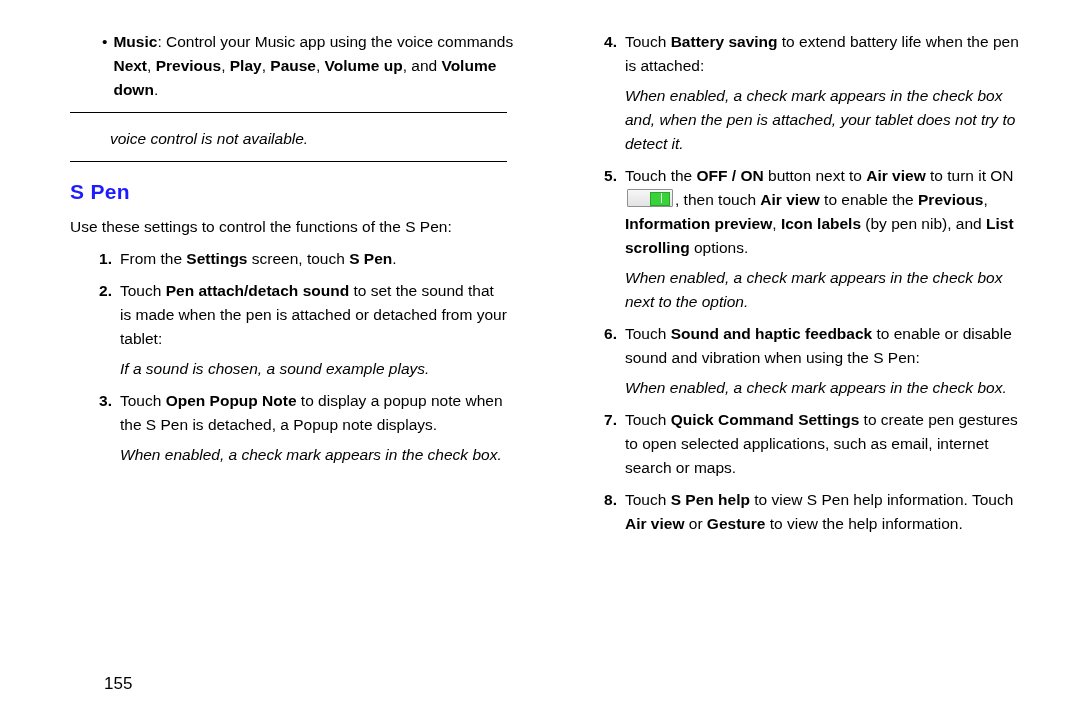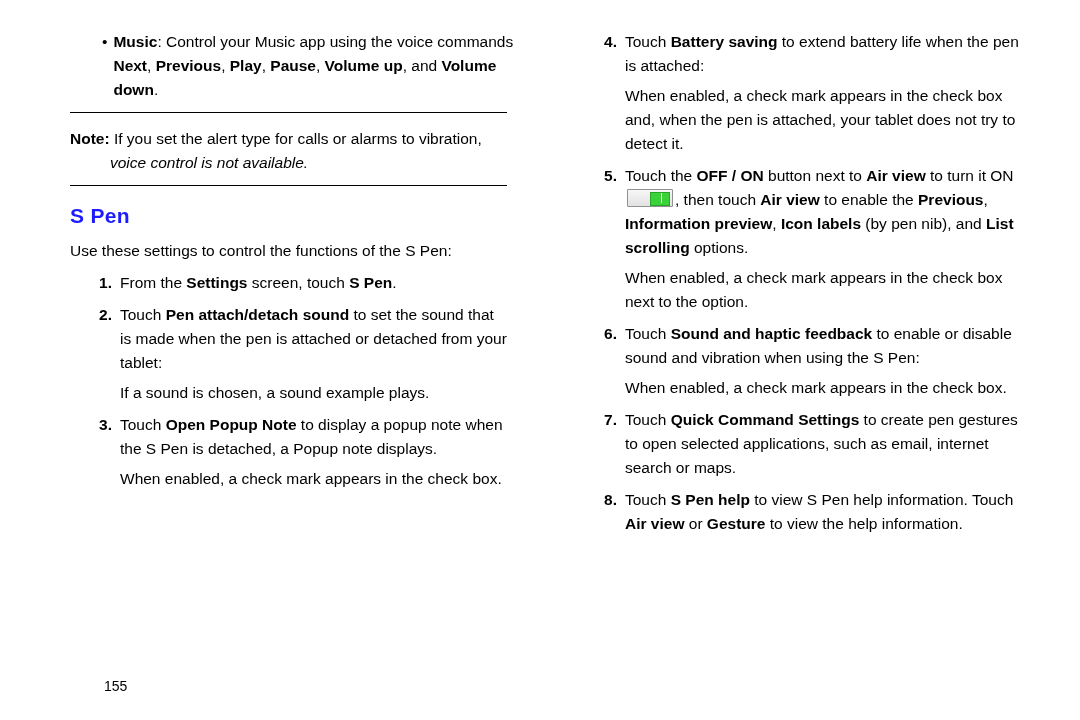--- a/index.html
+++ b/index.html
@@ -74,27 +74,28 @@
     width: 18px;
     text-align: right;
     flex: 0 0 auto;
   }
   .ol-body { flex: 1 1 auto; }
   .ol-body p {
     margin: 0 16px 6px 0;
   }
   .ol-body p.sub {
     margin-top: 0;
+    font-style: italic;
   }
   b { font-weight: bold; }
   .page-num {
     position: absolute;
     bottom: 26px;
     left: 104px;
-    font-size: 14px;
+    font-size: 17px;
   }
   .switch-icon {
     display: inline-block;
     width: 44px;
     height: 16px;
     vertical-align: -2px;
     border: 1px solid #909090;
     border-radius: 1px;
     background: linear-gradient(#f7f7f7,#e2e2e2);
     position: relative;
@@ -129,21 +130,20 @@
   <div class="col col-left">
 
     <div class="bullet-block">
       <span>•</span>
       <span><b>Music</b>: Control your Music app using the voice commands <b>Next</b>, <b>Previous</b>, <b>Play</b>, <b>Pause</b>, <b>Volume up</b>, and <b>Volume down</b>.</span>
     </div>
 
     <hr class="hr-line">
 
     <div class="note-block">
-      <div><b>Note:</b> If you set the alert type for calls or alarms to vibration,</div>
       <div class="note-indent">voice control is not available.</div>
     </div>
 
     <hr class="hr-line">
 
     <div class="section-heading">S Pen</div>
 
     <div class="intro">Use these settings to control the functions of the S Pen:</div>
 
     <div id="steps-left">

